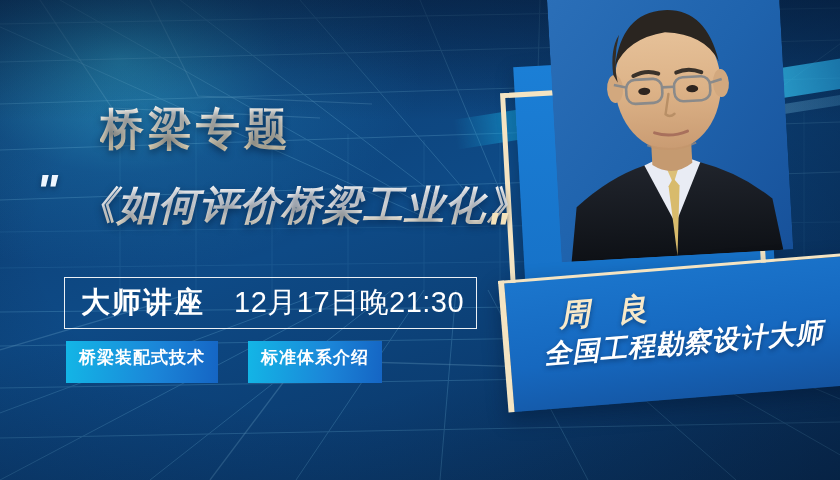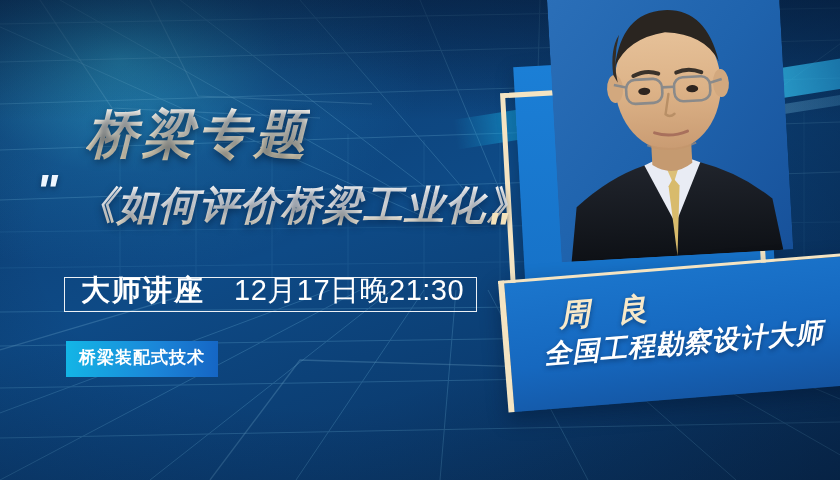--- a/index.html
+++ b/index.html
@@ -27,22 +27,22 @@
   .band{position:absolute;right:-30px;top:54px;width:420px;height:30px;
     transform:rotate(-9deg);transform-origin:right center;
     background:linear-gradient(90deg,rgba(0,190,230,0) 0%,rgba(22,170,225,.85) 22%,rgba(60,205,240,.95) 55%,rgba(30,150,215,.55) 100%);
     filter:blur(.4px);}
   .band2{position:absolute;right:-20px;top:92px;width:330px;height:10px;
     transform:rotate(-9deg);transform-origin:right center;
     background:linear-gradient(90deg,rgba(200,230,245,0) 0%,rgba(150,210,240,.45) 40%,rgba(90,180,225,.2) 100%);}
 
   
   .title-main{
-    position:absolute;left:86px;top:100px;
-    font-size:52px;font-weight:bold;font-style:italic;letter-spacing:4px;
+    position:absolute;left:100px;top:100px;
+    font-size:44px;font-weight:bold;letter-spacing:4px;
     color:#fdf3dd;
     background:linear-gradient(180deg,#ffffff 0%,#fdf1d6 55%,#f3dfb4 100%);
     -webkit-background-clip:text;background-clip:text;-webkit-text-fill-color:transparent;
     text-shadow:0 3px 7px rgba(2,20,46,.55);
     white-space:nowrap;
   }
   .subtitle{
     position:absolute;left:76px;top:178px;
     font-size:40px;font-weight:bold;font-style:italic;letter-spacing:1px;
     color:#ffffff;
@@ -50,30 +50,30 @@
     -webkit-background-clip:text;background-clip:text;-webkit-text-fill-color:transparent;
     text-shadow:0 3px 7px rgba(2,20,46,.5);
     white-space:nowrap;
   }
   .qmark{position:absolute;font-size:46px;font-weight:bold;font-style:italic;line-height:1;
     letter-spacing:-4px;user-select:none;}
   .qmark.open{left:36px;top:168px;color:#eef6ff;text-shadow:0 2px 5px rgba(2,20,46,.5);}
   .qmark.close{left:486px;top:206px;color:#f3e2bb;text-shadow:0 2px 5px rgba(2,20,46,.5);}
 
   
-  .infobox{position:absolute;left:64px;top:277px;height:35px;display:flex;align-items:flex-end;
+  .infobox{position:absolute;left:64px;top:277px;height:52px;display:flex;align-items:center;
     border:1px solid rgba(255,255,255,.92);}
   .infobox .cell{display:flex;align-items:center;justify-content:center;}
   .info-label{padding:0 16px;font-size:29px;font-weight:bold;color:#ffffff;letter-spacing:2px;white-space:nowrap;}
   .info-sep{width:1px;background:rgba(255,255,255,.92);}
   .info-date{padding:0 12px;font-size:29px;color:#ffffff;letter-spacing:.5px;white-space:nowrap;}
 
   
   .tags{position:absolute;left:66px;top:341px;display:flex;gap:30px;}
-  .tag{padding:5px 13px 8px;font-size:17px;font-weight:bold;color:#ffffff;letter-spacing:1px;
+  .tag{padding:5px 13px 14px;font-size:17px;font-weight:bold;color:#ffffff;letter-spacing:1px;
     white-space:nowrap;background:linear-gradient(95deg,#13b6e6 0%,#1b85d8 60%,#1565c4 100%);}
 
   
   .photo-stage{position:absolute;left:492px;top:-6px;width:348px;height:420px;}
   .blue-panel{position:absolute;left:28px;top:66px;width:250px;height:250px;
     background:linear-gradient(180deg,#1b7fd6 0%,#1670c6 100%);transform:rotate(-3.2deg);
     box-shadow:0 6px 18px rgba(3,22,48,.35);}
   .gold-frame{position:absolute;left:14px;top:92px;width:256px;height:222px;
     border:5px solid #f4e4c2;transform:rotate(-3.2deg);}
   .photo{position:absolute;left:62px;top:-6px;width:232px;height:268px;overflow:hidden;
@@ -237,20 +237,21 @@
   <div class="qmark close">"</div>
 
   <div class="infobox">
     <div class="cell info-label">大师讲座</div>
     <div class="info-sep"></div>
     <div class="cell info-date">12月17日晚21:30</div>
   </div>
 
   <div class="tags">
     <div class="tag">桥梁装配式技术</div>
+    <div class="tag">标准体系介绍</div>
   </div>
 
   <div class="speaker">
     <div class="sp-name">周 良</div>
     <div class="sp-role">全国工程勘察设计大师</div>
   </div>
 
 </div>
 
 </body></html>

